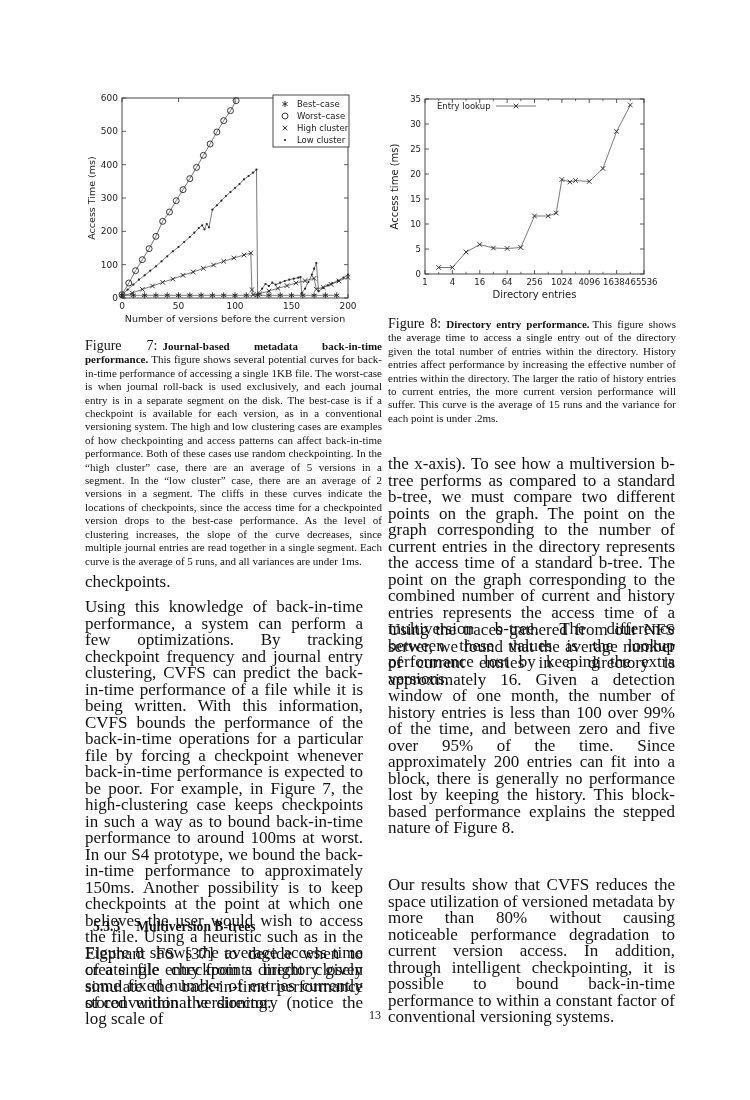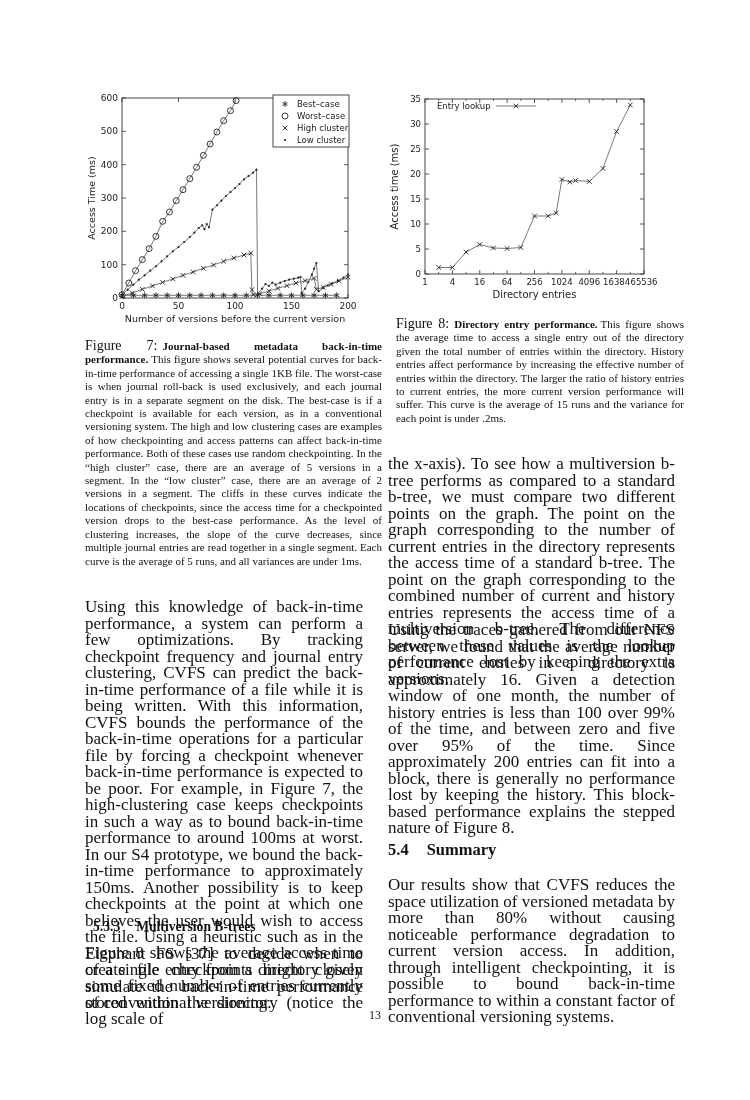--- a/index.html
+++ b/index.html
@@ -396,38 +396,36 @@
         <line x1="108" y1="21" x2="148" y2="21" stroke="#555" stroke-width="0.8"></line>
         <line x1="125.7" y1="18.7" x2="130.3" y2="23.3" stroke="#222" stroke-width="0.9"></line>
         <line x1="125.7" y1="23.3" x2="130.3" y2="18.7" stroke="#222" stroke-width="0.9"></line>
       </g>
     </svg>
 
   <div class="abs caption" style="left:85px;top:339px;width:297px;font-family:Liberation Serif, serif;">
     <span class="figlabel">Figure 7:</span><span class="figtitle">Journal-based metadata back-in-time performance.</span><span>This figure shows several potential curves for back-in-time performance of accessing a single 1KB file. The worst-case is when journal roll-back is used exclusively, and each journal entry is in a separate segment on the disk. The best-case is if a checkpoint is available for each version, as in a conventional versioning system. The high and low clustering cases are examples of how checkpointing and access patterns can affect back-in-time performance. Both of these cases use random checkpointing. In the “high cluster” case, there are an average of 5 versions in a segment. In the “low cluster” case, there are an average of 2 versions in a segment. The cliffs in these curves indicate the locations of checkpoints, since the access time for a checkpointed version drops to the best-case performance. As the level of clustering increases, the slope of the curve decreases, since multiple journal entries are read together in a single segment. Each curve is the average of 5 runs, and all variances are under 1ms.</span>
   </div>
 
-  <div class="abs caption" style="left:396px;top:317px;width:288px;">
+  <div class="abs caption" style="left:388px;top:317px;width:288px;">
     <span class="figlabel">Figure 8:</span><span class="figtitle">Directory entry performance.</span><span>This figure shows the average time to access a single entry out of the directory given the total number of entries within the directory. History entries affect performance by increasing the effective number of entries within the directory. The larger the ratio of history entries to current entries, the more current version performance will suffer. This curve is the average of 15 runs and the variance for each point is under .2ms.</span>
   </div>
 
+  <div class="abs body-text" style="left:85px;top:574px;width:278px;">checkpoints.</div>
 
   <div class="abs body-text" style="left:85px;top:599px;width:278px;">Using this knowledge of back-in-time performance, a system can perform a few optimizations. By tracking checkpoint frequency and journal entry clustering, CVFS can predict the back-in-time performance of a file while it is being written. With this information, CVFS bounds the performance of the back-in-time operations for a particular file by forcing a checkpoint whenever back-in-time performance is expected to be poor. For example, in Figure 7, the high-clustering case keeps checkpoints in such a way as to bound back-in-time performance to around 100ms at worst. In our S4 prototype, we bound the back-in-time performance to approximately 150ms. Another possibility is to keep checkpoints at the point at which one believes the user would wish to access the file. Using a heuristic such as in the Elephant FS [37] to decide when to create file checkpoints might closely simulate the back-in-time performance of conventional versioning.</div>
 
   <div class="abs subsubheading" style="left:93px;top:919px;width:278px;">
     <span class="num">5.3.3</span><span>Multiversion B-trees</span>
   </div>
 
   <div class="abs body-text" style="left:85px;top:945px;width:278px;">Figure 8 shows the average access time of a single entry from a directory given some fixed number of entries currently stored within the directory (notice the log scale of</div>
 
   <div class="abs body-text" style="left:388px;top:456px;width:287px;">the x-axis). To see how a multiversion b-tree performs as compared to a standard b-tree, we must compare two different points on the graph. The point on the graph corresponding to the number of current entries in the directory represents the access time of a standard b-tree. The point on the graph corresponding to the combined number of current and history entries represents the access time of a multiversion b-tree. The difference between these values is the lookup performance lost by keeping the extra versions.</div>
 
   <div class="abs body-text" style="left:388px;top:622px;width:287px;">Using the traces gathered from our NFS server, we found that the average number of current entries in a directory is approximately 16. Given a detection window of one month, the number of history entries is less than 100 over 99% of the time, and between zero and five over 95% of the time. Since approximately 200 entries can fit into a block, there is generally no performance lost by keeping the history. This block-based performance explains the stepped nature of Figure 8.</div>
 
-  <div class="abs subheading" style="left:388px;top:840px;width:287px;">
-    <span class="num">5.4</span><span>Summary</span>
-  </div>
 
   <div class="abs body-text" style="left:388px;top:877px;width:287px;">Our results show that CVFS reduces the space utilization of versioned metadata by more than 80% without causing noticeable performance degradation to current version access. In addition, through intelligent checkpointing, it is possible to bound back-in-time performance to within a constant factor of conventional versioning systems.</div>
 
   <div class="abs pagenum" style="left:0;top:1008px;width:750px;text-align:center;">13</div>
 
 </div>
 
 </body></html>

